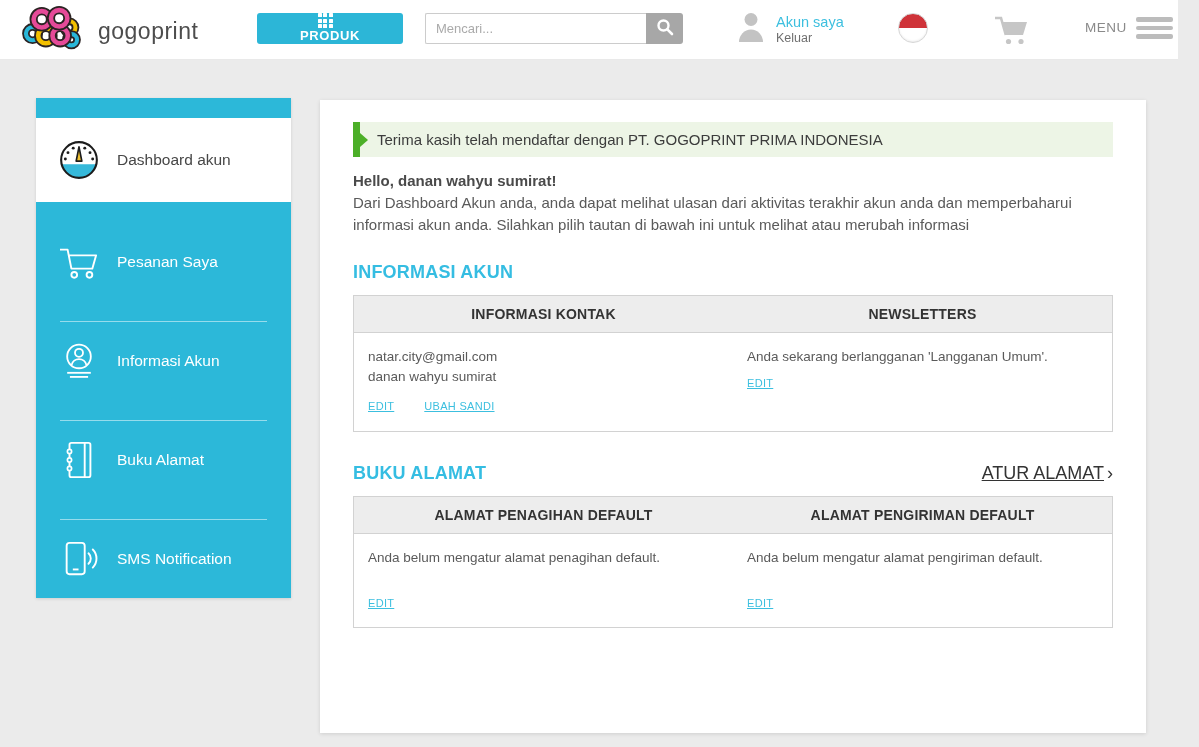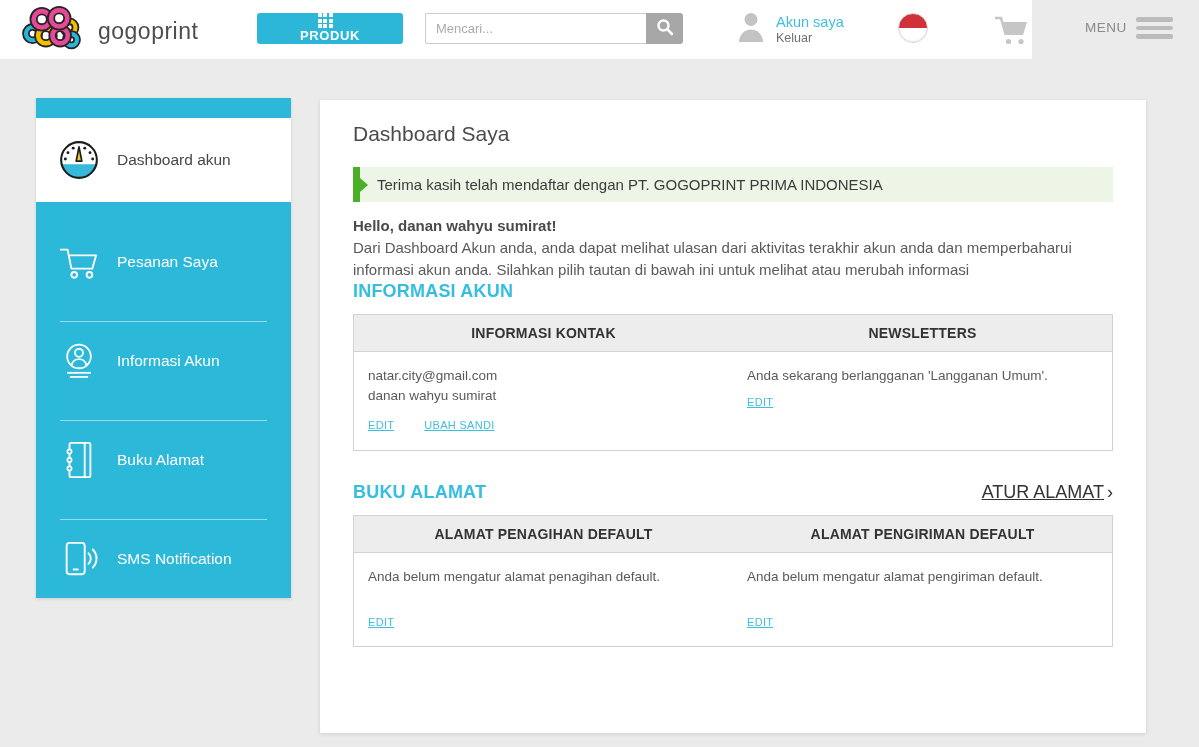--- a/index.html
+++ b/index.html
@@ -1,20 +1,20 @@
 <!DOCTYPE html>
 <html><head>
 <meta charset="utf-8">
 <style>
   * { margin:0; padding:0; box-sizing:border-box; }
   html,body { width:1199px; height:747px; font-family:"Liberation Sans", sans-serif; background:#ebebeb; overflow:hidden; }
   .page { position:relative; width:1199px; height:747px; }
 
   
-  .header { position:absolute; top:0; left:0; width:1032px; height:60px; background:#fff; border-bottom:1px solid #e9e9e9; z-index:5; }
+  .header { position:absolute; top:0; left:0; width:1178px; height:60px; background:#fff; border-bottom:1px solid #e9e9e9; z-index:5; }
   .logo-wrap { position:absolute; left:20px; top:6px; display:flex; align-items:center; gap:14px; }
   .brand { font-size:23px; color:#4d4d4d; letter-spacing:.5px; }
   .produk-btn { position:absolute; left:257px; top:13px; width:146px; height:31px; background:#2cb6d7; border:none; border-radius:3px; display:flex; align-items:center; padding:0 11px; cursor:pointer;flex-direction:column; }
   .produk-btn .grid-ic { display:grid; grid-template-columns:repeat(3,4px); grid-template-rows:repeat(3,4px); gap:1.5px; margin-right:10px; }
   .produk-btn .grid-ic i { background:#fff; border-radius:.5px; }
   .produk-btn .lbl { color:#fff; font-size:13px; font-weight:bold; letter-spacing:.6px; flex:1; text-align:left; }
   .search-wrap { position:absolute; left:425px; top:13px; display:flex; }
   .search-input { width:221px; height:31px; border:1px solid #cccccc; border-right:none; padding:0 10px; font-size:13px; color:#555; outline:none; border-radius:2px 0 0 2px; }
   .search-input::placeholder { color:#aaaaaa; }
   .search-btn { width:37px; height:31px; background:#a7a7a7; border:none; border-radius:0 3px 3px 0; display:flex; align-items:center; justify-content:center; cursor:pointer; }
@@ -36,21 +36,21 @@
   .side-item .ic { width:42px; display:flex; justify-content:center; }
   .side-item.divided::before { content:""; position:absolute; top:0; left:24px; right:24px; height:1px; background:rgba(255,255,255,.5); }
 
   
   .main-card { position:absolute; left:320px; top:100px; width:826px; min-height:633px; background:#fff; box-shadow:0 1px 4px rgba(0,0,0,.12); padding:22px 33px 40px 33px; }
   .page-title { font-size:21px; font-weight:400; color:#4b4b4b; margin-bottom:21px; }
   .banner { position:relative; background:#edf5e6; padding:9px 26px 9px 24px; font-size:15px; color:#3c3c3c; margin-bottom:15px; }
   .banner::before { content:""; position:absolute; left:0; top:0; bottom:0; width:7px; background:#4caf28; }
   .banner::after { content:""; position:absolute; left:7px; top:50%; margin-top:-7px; border-left:8px solid #4caf28; border-top:7px solid transparent; border-bottom:7px solid transparent; }
   .greeting { font-size:15px; font-weight:bold; color:#4a4a4a; margin-bottom:3px; }
-  .intro { font-size:15px; color:#5a5a5a; line-height:1.45; }
+  .intro { font-size:15px; color:#5a5a5a; line-height:1.45; margin-bottom:26px; }
   .section-head-row { display:flex; justify-content:space-between; align-items:flex-end; margin:26px 0 12px; }
   .section-heading { font-size:18px; font-weight:bold; color:#35bde2; letter-spacing:.2px; }
   .manage-link { font-size:18px; color:#333; text-decoration:none; }
   .manage-link .u { text-decoration:underline; }
   .manage-link .chev { text-decoration:none; margin-left:3px; }
   .tbl { border:1px solid #d2d2d2; }
   .tbl-head { display:flex; background:#ededed; border-bottom:1px solid #d2d2d2; }
   .tbl-head .cell { width:50%; text-align:center; padding:10px 8px; font-size:14px; font-weight:bold; color:#333; letter-spacing:.2px; }
   .tbl-body { display:flex; }
   .tbl-body .cell { width:50%; padding:14px 14px 16px; font-size:13.5px; color:#5a5a5a; line-height:1.5; }
@@ -220,21 +220,20 @@
           <line x1="13.5" y1="33" x2="19.5" y2="33" stroke="#ffffff" stroke-width="2"></line>
           <path d="M30 16 a7.5 7.5 0 0 1 0 11" fill="none" stroke="#ffffff" stroke-width="2" stroke-linecap="round"></path>
           <path d="M34.5 12 a13.5 13.5 0 0 1 0 19" fill="none" stroke="#ffffff" stroke-width="2" stroke-linecap="round"></path>
         </svg>
       </span>
       <span>SMS Notification</span>
     </div>
   </div>
 
   <div class="main-card">
-    <div class="page-title">Dashboard Saya</div>
 
     <div class="banner">Terima kasih telah mendaftar dengan PT. GOGOPRINT PRIMA INDONESIA</div>
 
     <div class="greeting">Hello, danan wahyu sumirat!</div>
     <div class="intro">Dari Dashboard Akun anda, anda dapat melihat ulasan dari aktivitas terakhir akun anda dan memperbaharui informasi akun anda. Silahkan pilih tautan di bawah ini untuk melihat atau merubah informasi</div>
 
     <div class="section-heading">INFORMASI AKUN</div>
     <div style="height:12px"></div>
     <div class="tbl">
       <div class="tbl-head">

